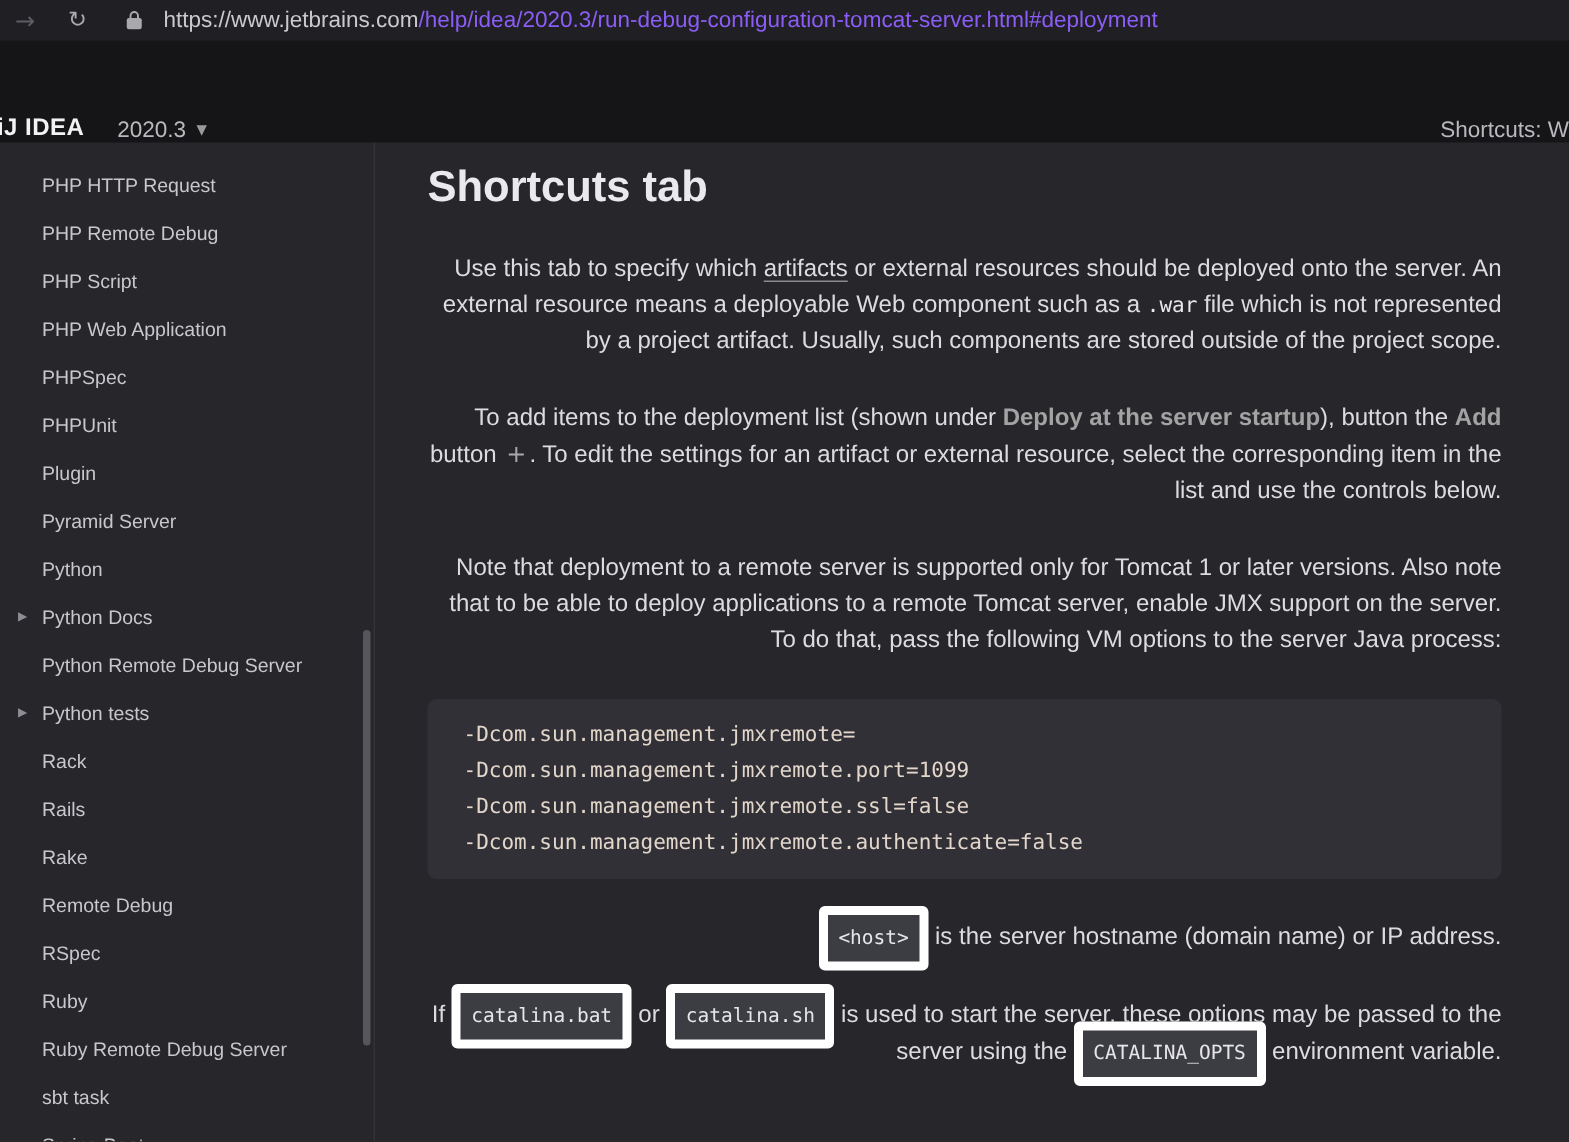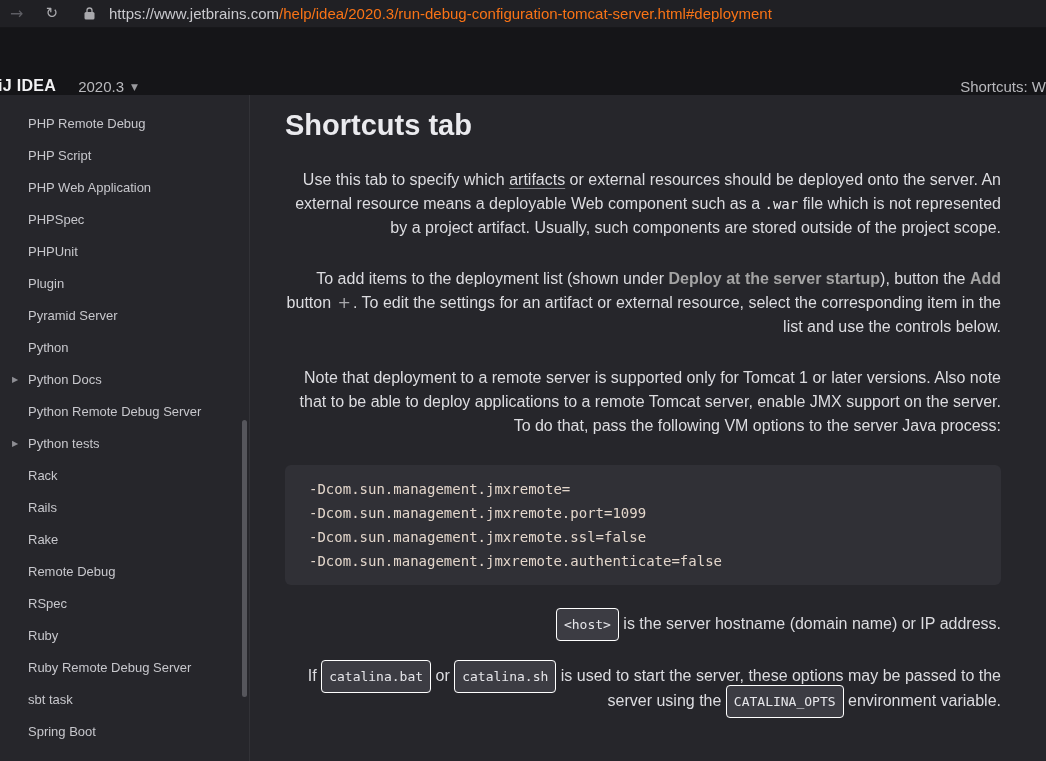--- a/index.html
+++ b/index.html
@@ -13,21 +13,21 @@
 
   
   .topbar{height:28px;background:var(--topbar-bg,#202024);display:flex;align-items:center;padding:0 10px;border-bottom:1px solid #17171a;}
   .nav-icons{display:flex;align-items:center;gap:22px;margin-right:26px;}
   .icon-glyph{font-family:"DejaVu Sans",sans-serif;line-height:1;cursor:pointer;}
   .fwd{color:#5d5d63;font-size:16px;}
   .reload{color:#aaaaae;font-size:15px;}
   .site-info{display:flex;align-items:center;margin-right:14px;cursor:pointer;}
   .url{font-size:15px;white-space:nowrap;overflow:hidden;flex:1;cursor:text;}
   .url .domain{color:#c9c9ce;}
-  .url .path{color:#f97316;}
+  .url .path{color:#8b5cf6;}
 
   
   .site-header{height:67px;background:var(--header-bg,#151518);display:flex;align-items:flex-end;padding-right:0;}
   .logo{color:#f2f2f4;font-weight:700;font-size:16px;letter-spacing:.3px;margin-left:-2px;white-space:nowrap;cursor:pointer;}
   .version{display:flex;align-items:center;gap:7px;margin-left:22px;color:#b9b9bd;font-size:15px;cursor:pointer;margin-top:14px;}
   .caret{font-size:9px;color:#9a9a9e;font-family:"DejaVu Sans",sans-serif;}
   .shortcuts{margin-left:auto;color:#b9b9bd;font-size:15px;white-space:nowrap;cursor:pointer;}
 
   
   .page{display:flex;height:666px;}
@@ -36,21 +36,21 @@
   .nav-arrow{position:absolute;left:12px;top:50%;transform:translateY(-50%);font-size:8px;color:#8e8e94;font-family:"DejaVu Sans",sans-serif;cursor:pointer;}
   .scroll-thumb{position:absolute;right:2px;top:325px;width:5px;height:277px;background:#56565c;border-radius:3px;cursor:grab;}
 
   
   .content{flex:1;padding:6px 45px 0 35px;overflow:hidden;}
   .page-title{font-size:29px;font-weight:700;color:#eaeaee;margin:8px 0 26px;}
   .body-text{font-size:16px;line-height:24px;color:var(--body-text,#dcdce0);margin:0 0 27px;text-align:right;}
   .b{font-weight:700;color:#a3a3a3;}
   .doc-link{color:inherit;text-decoration:underline;text-decoration-color:#8a8a90;text-underline-offset:3px;cursor:pointer;}
   .mono{font-family:"DejaVu Sans Mono",monospace;font-size:14px;color:#e9e9ec;}
-  .chip{font-family:"DejaVu Sans Mono",monospace;font-size:13px;color:#e6e6ea;background:var(--chip-bg,#3c3c43);border:1px solid #ffffff;border-radius:4px;padding:8px 7px;white-space:nowrap;}
+  .chip{font-family:"DejaVu Sans Mono",monospace;font-size:13px;color:#e6e6ea;background:var(--chip-bg,#3c3c43);border:6px solid #ffffff;border-radius:4px;padding:8px 7px;white-space:nowrap;}
   .plus-icon{color:#a8a8ac;font-size:16px;font-family:"DejaVu Sans",sans-serif;padding:0 2px;}
   .code-block{background:var(--codeblock-bg,#303036);border-radius:6px;padding:12px 24px;margin:0 0 27px;}
   .code-line{display:block;font-family:"DejaVu Sans Mono",monospace;font-size:14px;line-height:24px;color:var(--code-text,#e3d6cb);white-space:pre;}
 </style>
 </head>
 <body>
 
 <div class="topbar">
   <div class="nav-icons">
     <span class="icon-glyph fwd">→</span>
@@ -70,20 +70,23 @@
   <span class="version">
       <span>2020.3</span>
       <span class="caret">▼</span>
     </span>
   <span class="shortcuts">Shortcuts: W</span>
 </div>
 
 <div class="page">
 
   <aside class="sidebar">
+    <div class="nav-item">
+        <span class="nav-label">PHP HTTP Request</span>
+      </div>
     <div class="nav-item">
         <span class="nav-label">PHP Remote Debug</span>
       </div>
     <div class="nav-item">
         <span class="nav-label">PHP Script</span>
       </div>
     <div class="nav-item">
         <span class="nav-label">PHP Web Application</span>
       </div>
     <div class="nav-item">

